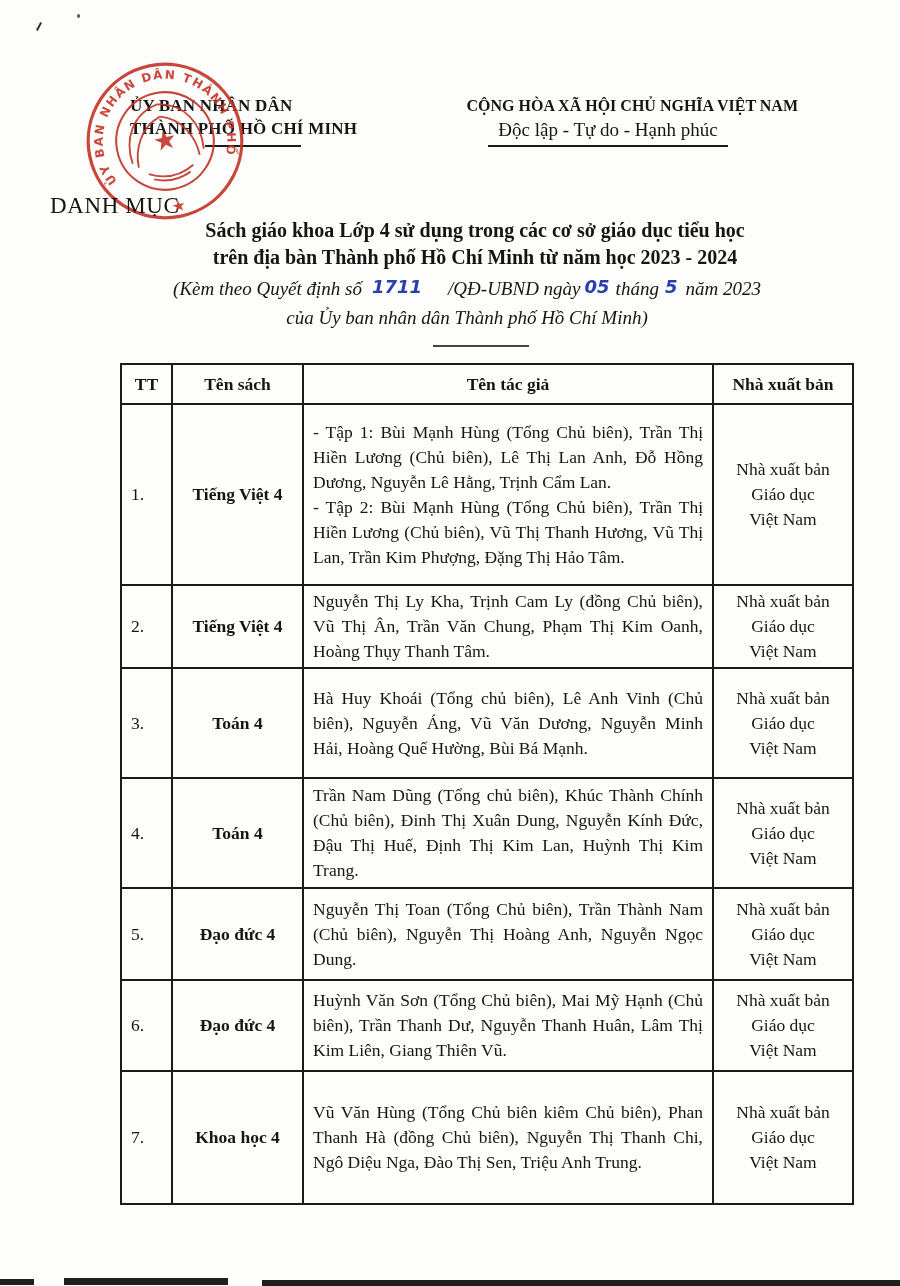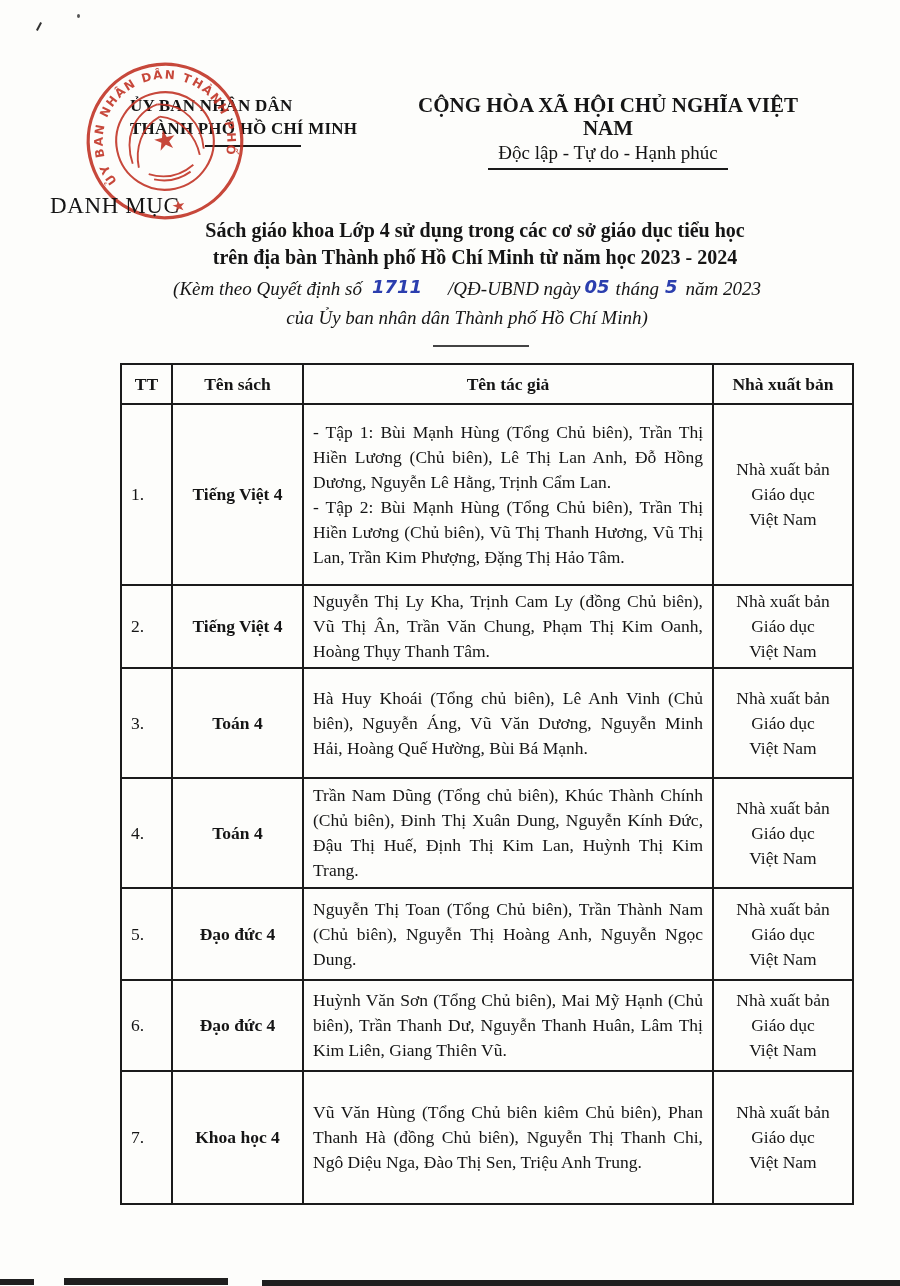--- a/index.html
+++ b/index.html
@@ -15,21 +15,21 @@
   
   .org-block{
     position:absolute;left:130px;top:94px;width:245px;
     text-align:left;font-weight:bold;font-size:17px;line-height:23px;
     letter-spacing:.2px;
   }
   .org-underline{width:96px;height:0;border-top:2px solid #1a1a1a;margin:5px auto 0;}
   .rep-block{
     position:absolute;left:418px;top:94px;width:380px;text-align:center;
   }
-  .rep-line1{font-weight:bold;font-size:21px;line-height:23px;}
+  .rep-line1{font-weight:bold;font-size:16px;line-height:23px;text-align:right;}
   .rep-line2{font-weight:normal;font-size:19px;line-height:25px;}
   .rep-underline{width:240px;height:0;border-top:2px solid #1a1a1a;margin:3px auto 0;}
   
   .doc-heading{
     position:absolute;left:50px;top:193px;width:850px;text-align:left;
     font-weight:normal;font-size:23px;letter-spacing:.6px;
   }
   .doc-title{
     position:absolute;left:60px;top:217px;width:830px;text-align:center;
     font-weight:bold;font-size:20px;line-height:27px;font-family:Liberation Serif, serif;

